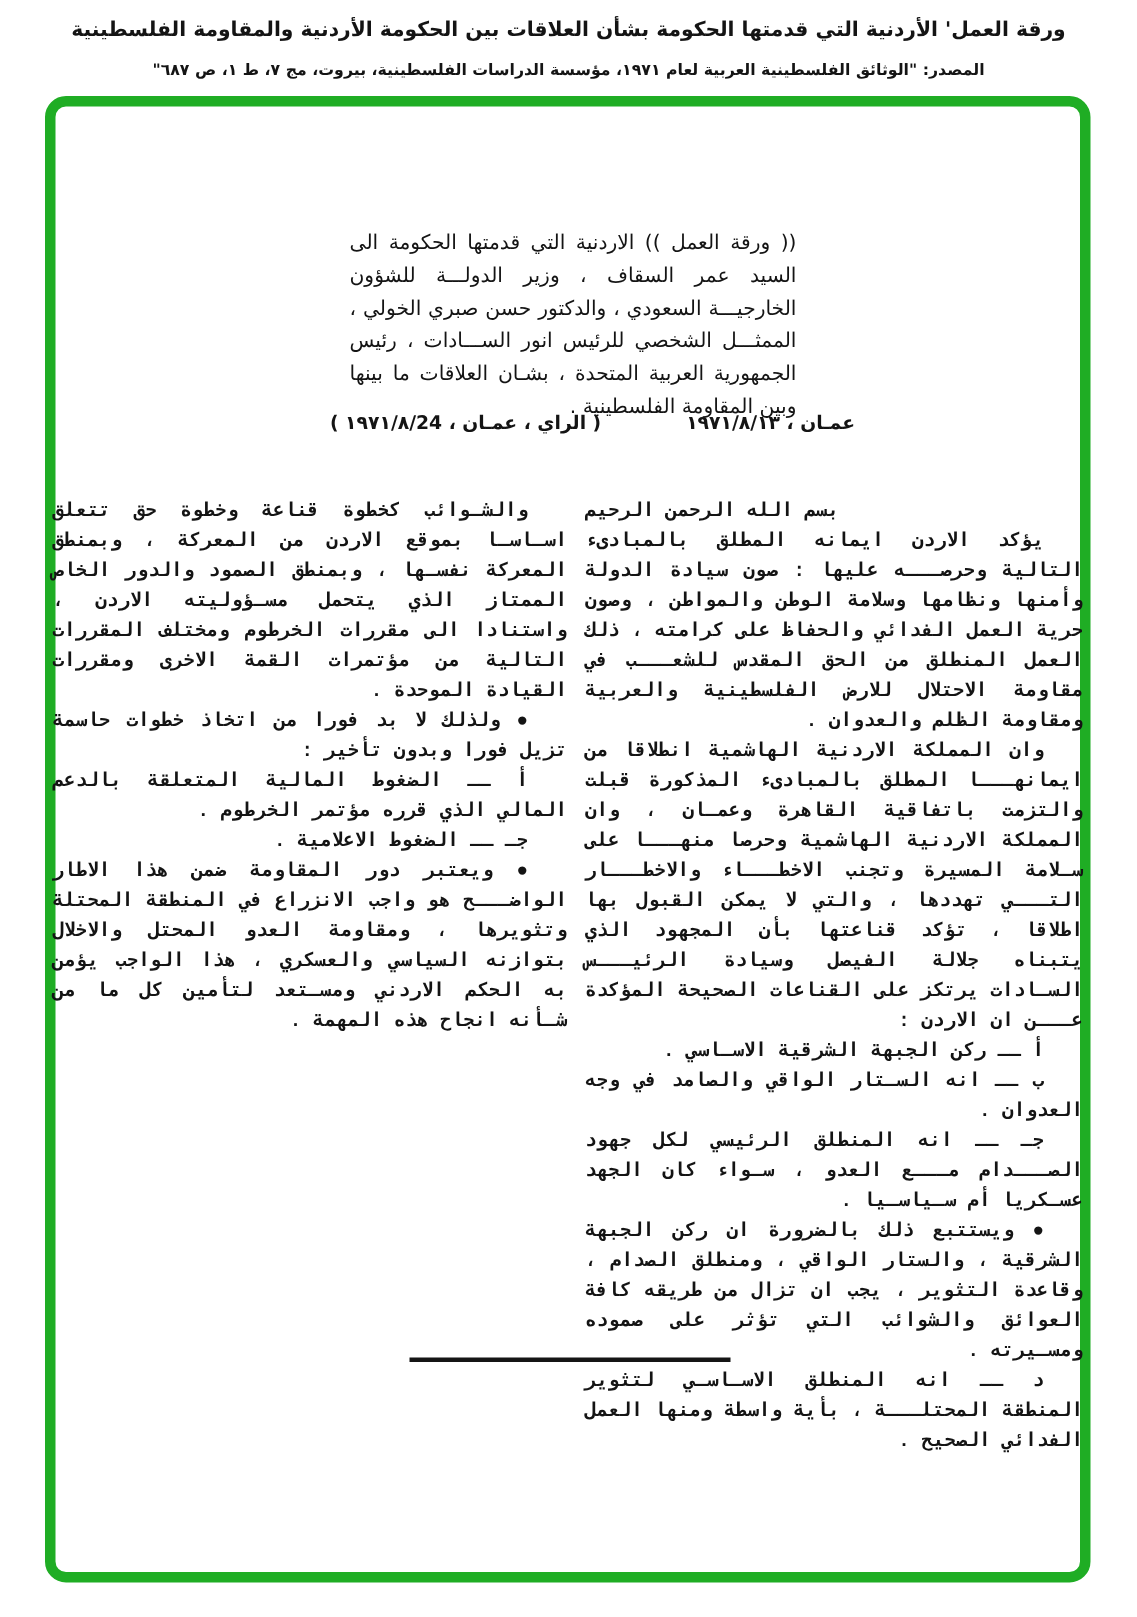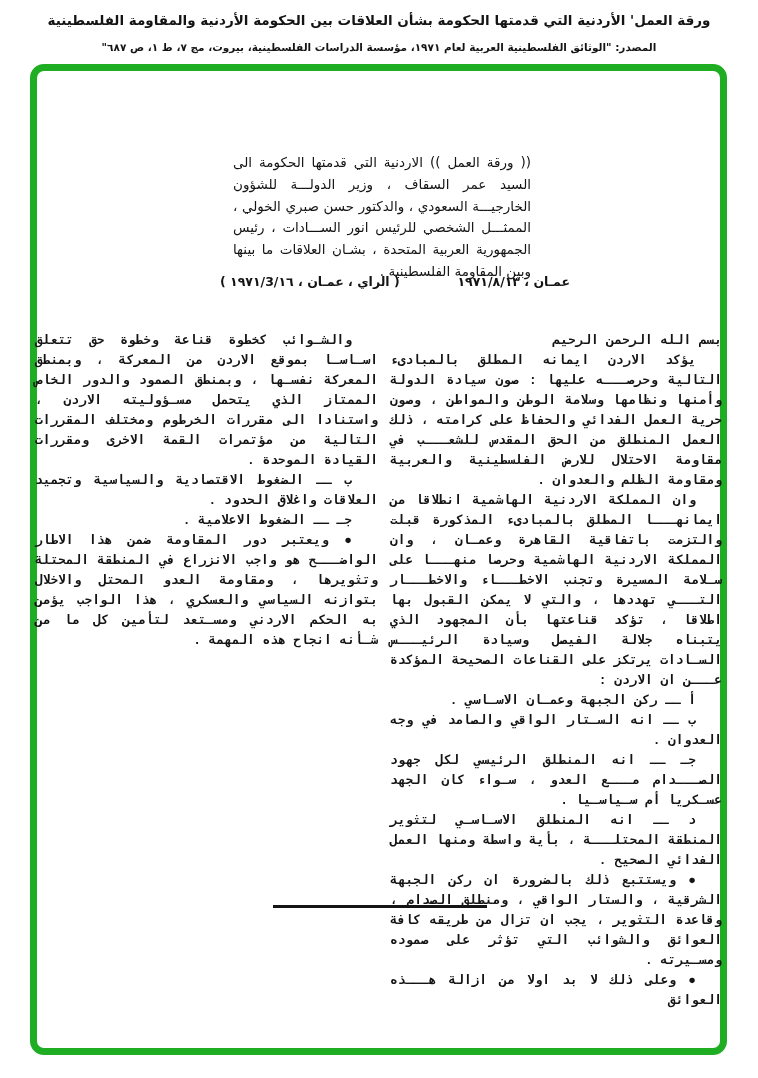--- a/index.html
+++ b/index.html
@@ -33,54 +33,54 @@
   .cols {
     position:absolute; left:35px; top:331px; width:687px;
     display:flex; gap:12px; direction:rtl;
   }
   .col-r { width:332px; }
   .col-l { width:343px; }
   .para {
     direction:rtl; text-align:justify; font-weight:bold;
     font-size:12.8px; line-height:20px; text-indent:26px; margin:0;font-family:Liberation Mono, monospace;
   }
-  .center { text-align:right; text-indent:0; }
+  .center { text-align:left; text-indent:0; }
   .divider {
     position:absolute; left:273px; top:905px; width:214px; height:3px;
     background:#151515;
   }
 </style>
 </head>
 <body>
 
 <div class="hdr1">ورقة العمل' الأردنية التي قدمتها الحكومة بشأن العلاقات بين الحكومة الأردنية والمقاومة الفلسطينية</div>
 <div class="hdr2">المصدر: "الوثائق الفلسطينية العربية لعام ١٩٧١، مؤسسة الدراسات الفلسطينية، بيروت، مج ٧، ط ١، ص ٦٨٧"</div>
 
 <div class="gbox"></div>
 
 <div class="intro">(( ورقة العمل )) الاردنية التي قدمتها الحكومة الى السيد عمر السقاف ، وزير الدولـــة للشؤون الخارجيـــة السعودي ، والدكتور حسن صبري الخولي ، الممثـــل الشخصي للرئيس انور الســـادات ، رئيس الجمهورية العربية المتحدة ، بشـان العلاقات ما بينها وبين المقاومة الفلسطينية .</div>
 
 <div class="daterow">
   <span>عمـان ، ١٩٧١/٨/١٣</span>
-  <span>( الراي ، عمـان ، ١٩٧١/3/١٦ )</span>
+  <span>( الراي ، عمـان ، ١٩٧١/٨/24 )</span>
 </div>
 
 <div class="cols">
   <div class="col-r">
     <div class="para center">بسم الله الرحمن الرحيم</div>
     <div class="para">يؤكد الاردن ايمانه المطلق بالمبادىء التالية وحرصـــه عليها : صون سيادة الدولة وأمنها ونظامها وسلامة الوطن والمواطن ، وصون حرية العمل الفدائي والحفاظ على كرامته ، ذلك العمل المنطلق من الحق المقدس للشعـــب في مقاومة الاحتلال للارض الفلسطينية والعربية ومقاومة الظلم والعدوان .</div>
     <div class="para">وان المملكة الاردنية الهاشمية انطلاقا من ايمانهـــا المطلق بالمبادىء المذكورة قبلت والتزمت باتفاقية القاهرة وعمـان ، وان المملكة الاردنية الهاشمية وحرصا منهـــا على سـلامة المسيرة وتجنب الاخطـــاء والاخطـــار التـــي تهددها ، والتي لا يمكن القبول بها اطلاقا ، تؤكد قناعتها بأن المجهود الذي يتبناه جلالة الفيصل وسيادة الرئيـــس السـادات يرتكز على القناعات الصحيحة المؤكدة عـــن ان الاردن :</div>
-    <div class="para">أ ــ ركن الجبهة وعمـان الاسـاسي .</div>
+    <div class="para">أ ــ ركن الجبهة الشرقية الاسـاسي .</div>
     <div class="para">ب ــ انه السـتار الواقي والصامد في وجه العدوان .</div>
     <div class="para">جـ ــ انه المنطلق الرئيسي لكل جهود الصـــدام مـــع العدو ، سـواء كان الجهد عسـكريا أم سـياسـيا .</div>
+    <div class="para">● ويستتبع ذلك بالضرورة ان ركن الجبهة الشرقية ، والستار الواقي ، ومنطلق الصدام ، وقاعدة التثوير ، يجب ان تزال من طريقه كافة العوائق والشوائب التي تؤثر على صموده ومسـيرته .</div>
     <div class="para">د ــ انه المنطلق الاسـاسـي لتثوير المنطقة المحتلـــة ، بأية واسطة ومنها العمل الفدائي الصحيح .</div>
-    <div class="para">● ويستتبع ذلك بالضرورة ان ركن الجبهة الشرقية ، والستار الواقي ، ومنطلق الصدام ، وقاعدة التثوير ، يجب ان تزال من طريقه كافة العوائق والشوائب التي تؤثر على صموده ومسـيرته .</div>
-    <div class="para">● وعلى ذلك لا بد اولا من ازالة هـــذه العوائق</div>
   </div>
   <div class="col-l">
     <div class="para">والشـوائب كخطوة قناعة وخطوة حق تتعلق اسـاسـا بموقع الاردن من المعركة ، وبمنطق المعركة نفسـها ، وبمنطق الصمود والدور الخاص الممتاز الذي يتحمل مسـؤوليته الاردن ، واستنادا الى مقررات الخرطوم ومختلف المقررات التالية من مؤتمرات القمة الاخرى ومقررات القيادة الموحدة .</div>
-    <div class="para">ب ــ الضغوط الاقتصادية والسياسية وتجميد العلاقات واغلاق الحدود .</div>
+    <div class="para">● ولذلك لا بد فورا من اتخاذ خطوات حاسمة تزيل فورا وبدون تأخير :</div>
+    <div class="para">أ ــ الضغوط المالية المتعلقة بالدعم المالي الذي قرره مؤتمر الخرطوم .</div>
     <div class="para">جـ ــ الضغوط الاعلامية .</div>
     <div class="para">● ويعتبر دور المقاومة ضمن هذا الاطار الواضـــح هو واجب الانزراع في المنطقة المحتلة وتثويرها ، ومقاومة العدو المحتل والاخلال بتوازنه السياسي والعسكري ، هذا الواجب يؤمن به الحكم الاردني ومسـتعد لتأمين كل ما من شـأنه انجاح هذه المهمة .</div>
   </div>
 </div>
 
 <div class="divider"></div>
 
 </body></html>

